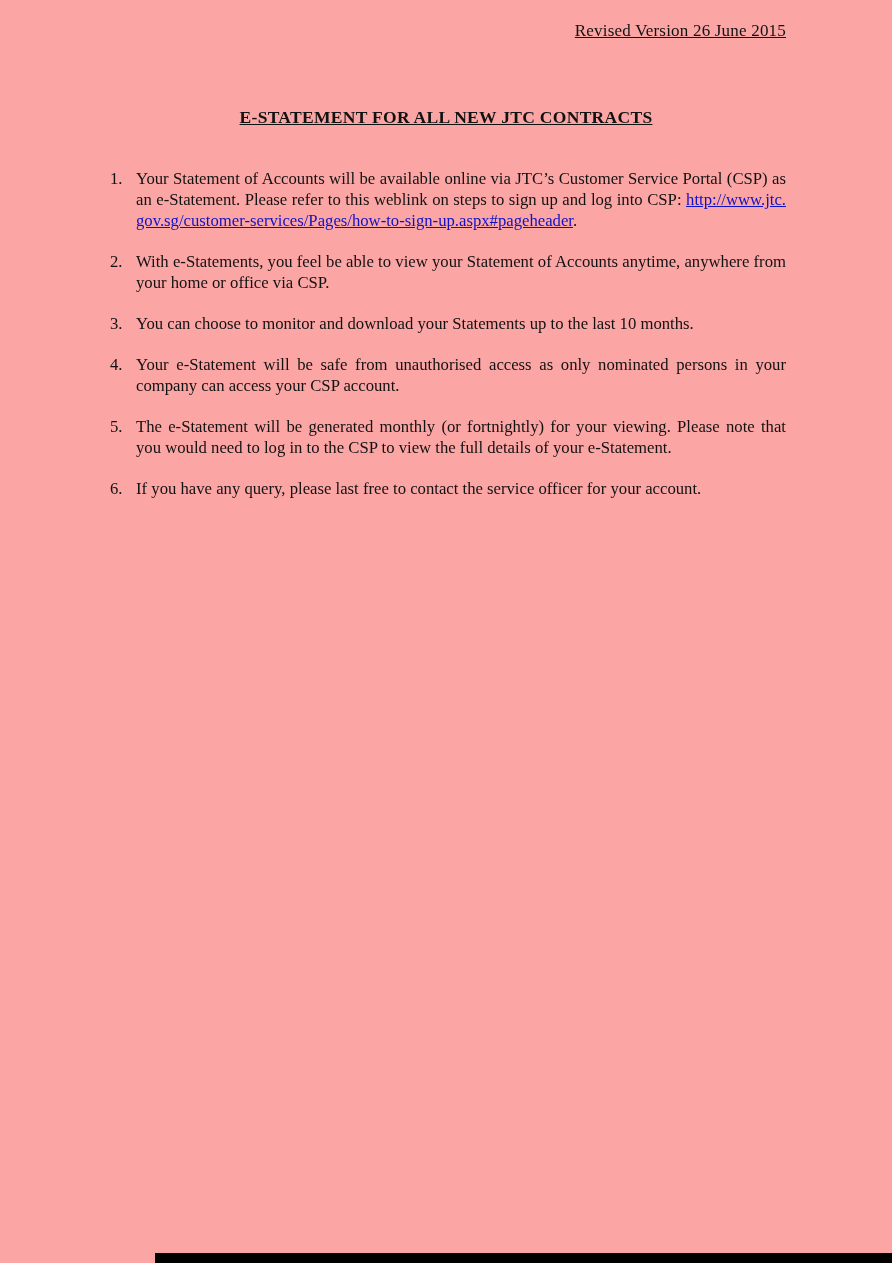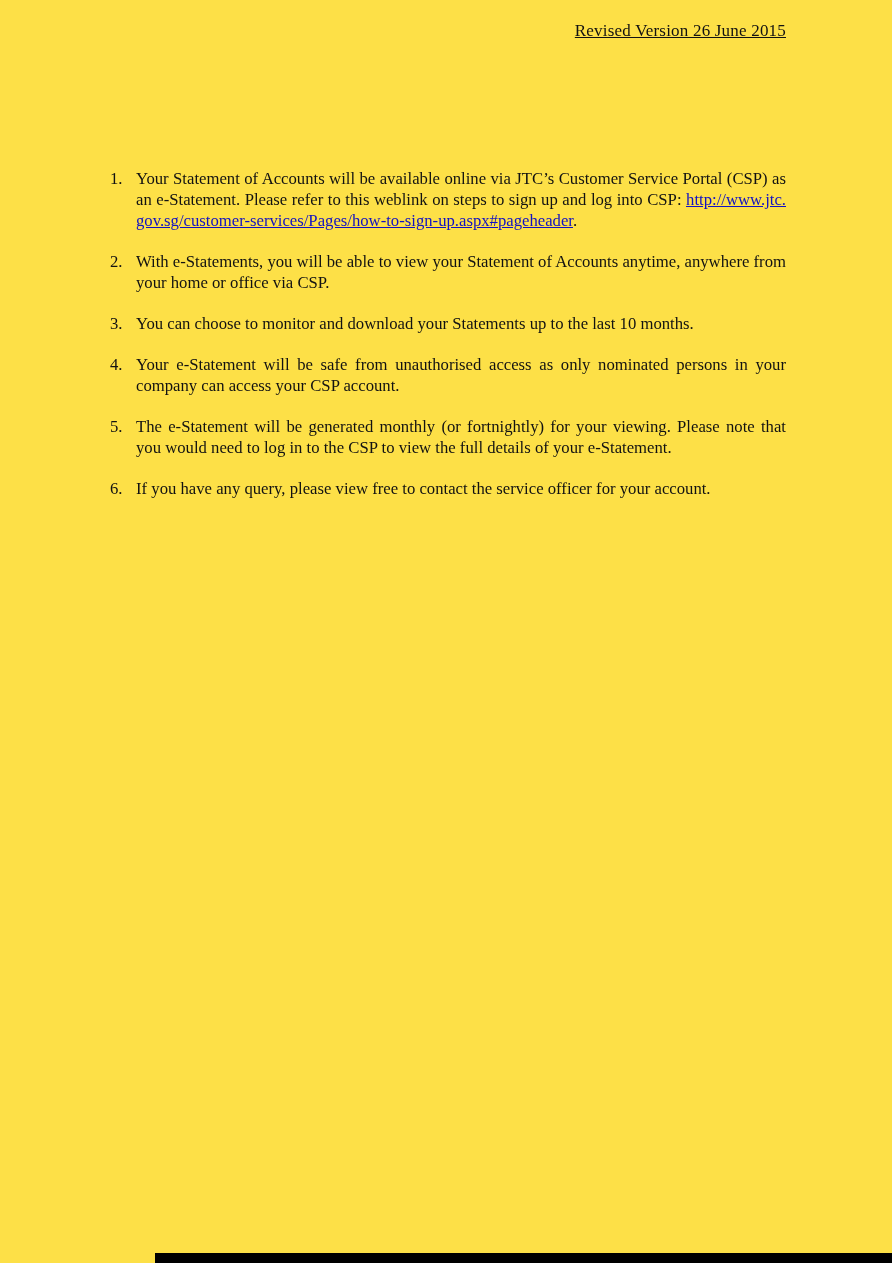--- a/index.html
+++ b/index.html
@@ -8,21 +8,21 @@
     width: 892px;
     height: 1263px;
     position: relative;
     font-family: "Liberation Serif", "DejaVu Serif", serif;
     color: #121212;
     overflow: hidden;
   }
   .page {
     position: absolute;
     inset: 0;
-    background: #fde047;
+    background: #fca5a5;
   }
   .header-note {
     position: absolute;
     top: 21px;
     right: 106px;
     font-size: 17px;
     text-decoration: underline;
     letter-spacing: 0.2px;
     white-space: nowrap;
   }
@@ -73,43 +73,46 @@
     background: #000000;
   }
 </style>
 </head>
 <body>
 
 <div class="page">
 
   <div class="header-note">Revised Version 26 June 2015</div>
 
+  <div class="doc-title">
+    <span>E-STATEMENT FOR ALL NEW JTC CONTRACTS</span>
+  </div>
 
   <div class="statement-list">
       <div class="list-item">
         <span class="item-number">1.</span>
         <div class="item-text"><span>Your Statement of Accounts will be available online via JTC’s Customer Service Portal (CSP) as an e-Statement. Please refer to this weblink on steps to sign up and log into CSP: </span><a class="doc-link" href="#">http://www.jtc.gov.sg/customer-services/Pages/how-to-sign-up.aspx#pageheader</a><span>.</span></div>
       </div>
       <div class="list-item">
         <span class="item-number">2.</span>
-        <div class="item-text"><span>With e-Statements, you will be able to view your Statement of Accounts anytime, anywhere from your home or office via CSP.</span></div>
+        <div class="item-text"><span>With e-Statements, you feel be able to view your Statement of Accounts anytime, anywhere from your home or office via CSP.</span></div>
       </div>
       <div class="list-item">
         <span class="item-number">3.</span>
         <div class="item-text"><span>You can choose to monitor and download your Statements up to the last 10 months.</span></div>
       </div>
       <div class="list-item">
         <span class="item-number">4.</span>
         <div class="item-text"><span>Your e-Statement will be safe from unauthorised access as only nominated persons in your company can access your CSP account.</span></div>
       </div>
       <div class="list-item">
         <span class="item-number">5.</span>
         <div class="item-text"><span>The e-Statement will be generated monthly (or fortnightly) for your viewing. Please note that you would need to log in to the CSP to view the full details of your e-Statement.</span></div>
       </div>
       <div class="list-item">
         <span class="item-number">6.</span>
-        <div class="item-text"><span>If you have any query, please view free to contact the service officer for your account.</span></div>
+        <div class="item-text"><span>If you have any query, please last free to contact the service officer for your account.</span></div>
       </div>
     </div>
 
   <div class="scan-artifact-bar"></div>
 
 </div>
 
 </body></html>

